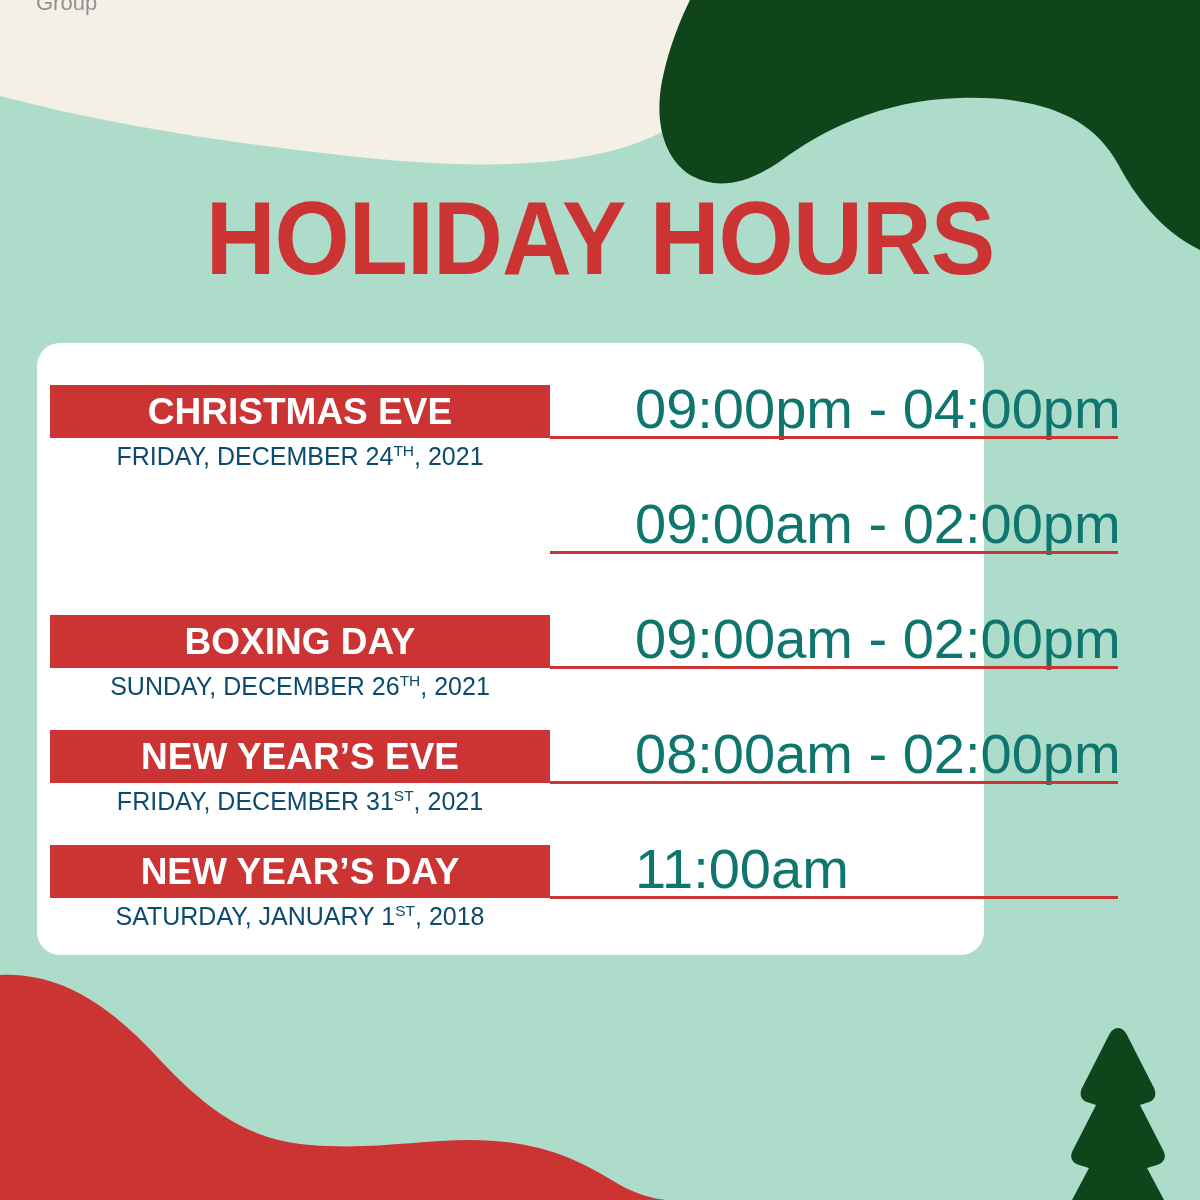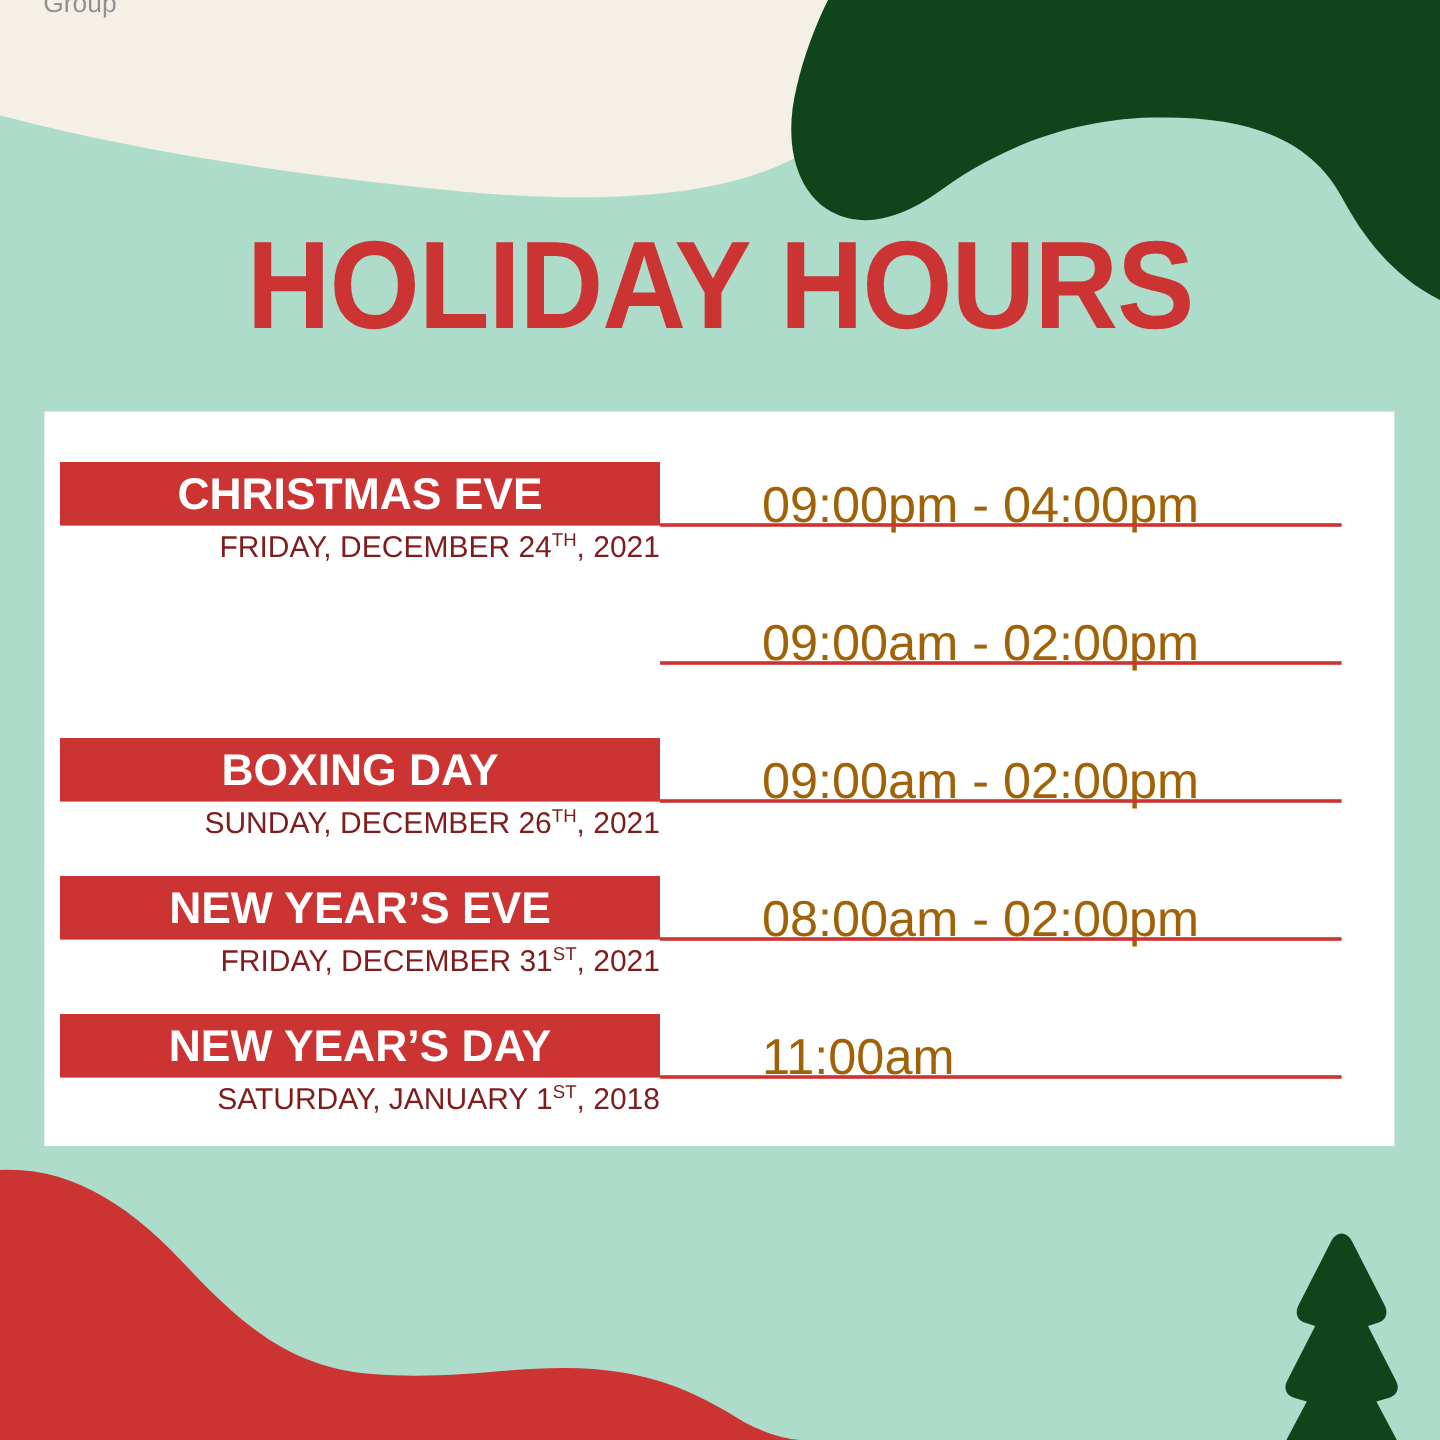--- a/index.html
+++ b/index.html
@@ -48,23 +48,24 @@
     transform: scaleX(0.93);
     transform-origin: 50% 50%;
     white-space: nowrap;
   }
 
   
   .card {
     position: absolute;
     left: 37px;
     top: 343px;
-    width: 1125px;
+    width: 947px;
     height: 612px;
     background: #FFFFFF;
+    border-radius: 23px;
   }
 
   .rows {
     position: absolute;
     left: 0;
     top: 0;
     width: 1125px;
   }
 
   .row {
@@ -96,45 +97,45 @@
     white-space: nowrap;
     letter-spacing: 0px;
   }
 
   
   .date-text {
     position: absolute;
     left: 13px;
     top: 99px;
     width: 500px;
-    text-align: right;
+    text-align: center;
     font-family: "Liberation Sans", sans-serif;
     font-weight: normal;
     font-size: 25px;
     line-height: 28px;
-    color: #7f1d1d;
+    color: #0c4a6e;
     white-space: nowrap;
   }
   .date-text sup {
     font-size: 0.62em;
     vertical-align: super;
     line-height: 0;
   }
 
   
   .hours {
     position: absolute;
     left: 598px;
-    top: 52px;
+    top: 40px;
     width: 485px;
     font-family: "Liberation Sans", sans-serif;
     font-weight: normal;
-    font-size: 42px;
+    font-size: 56px;
     line-height: 52px;
-    color: #a16207;
+    color: #0f766e;
     white-space: nowrap;
   }
 
   
   .rule {
     position: absolute;
     left: 513px;
     top: 93px;
     width: 568px;
     height: 3px;

